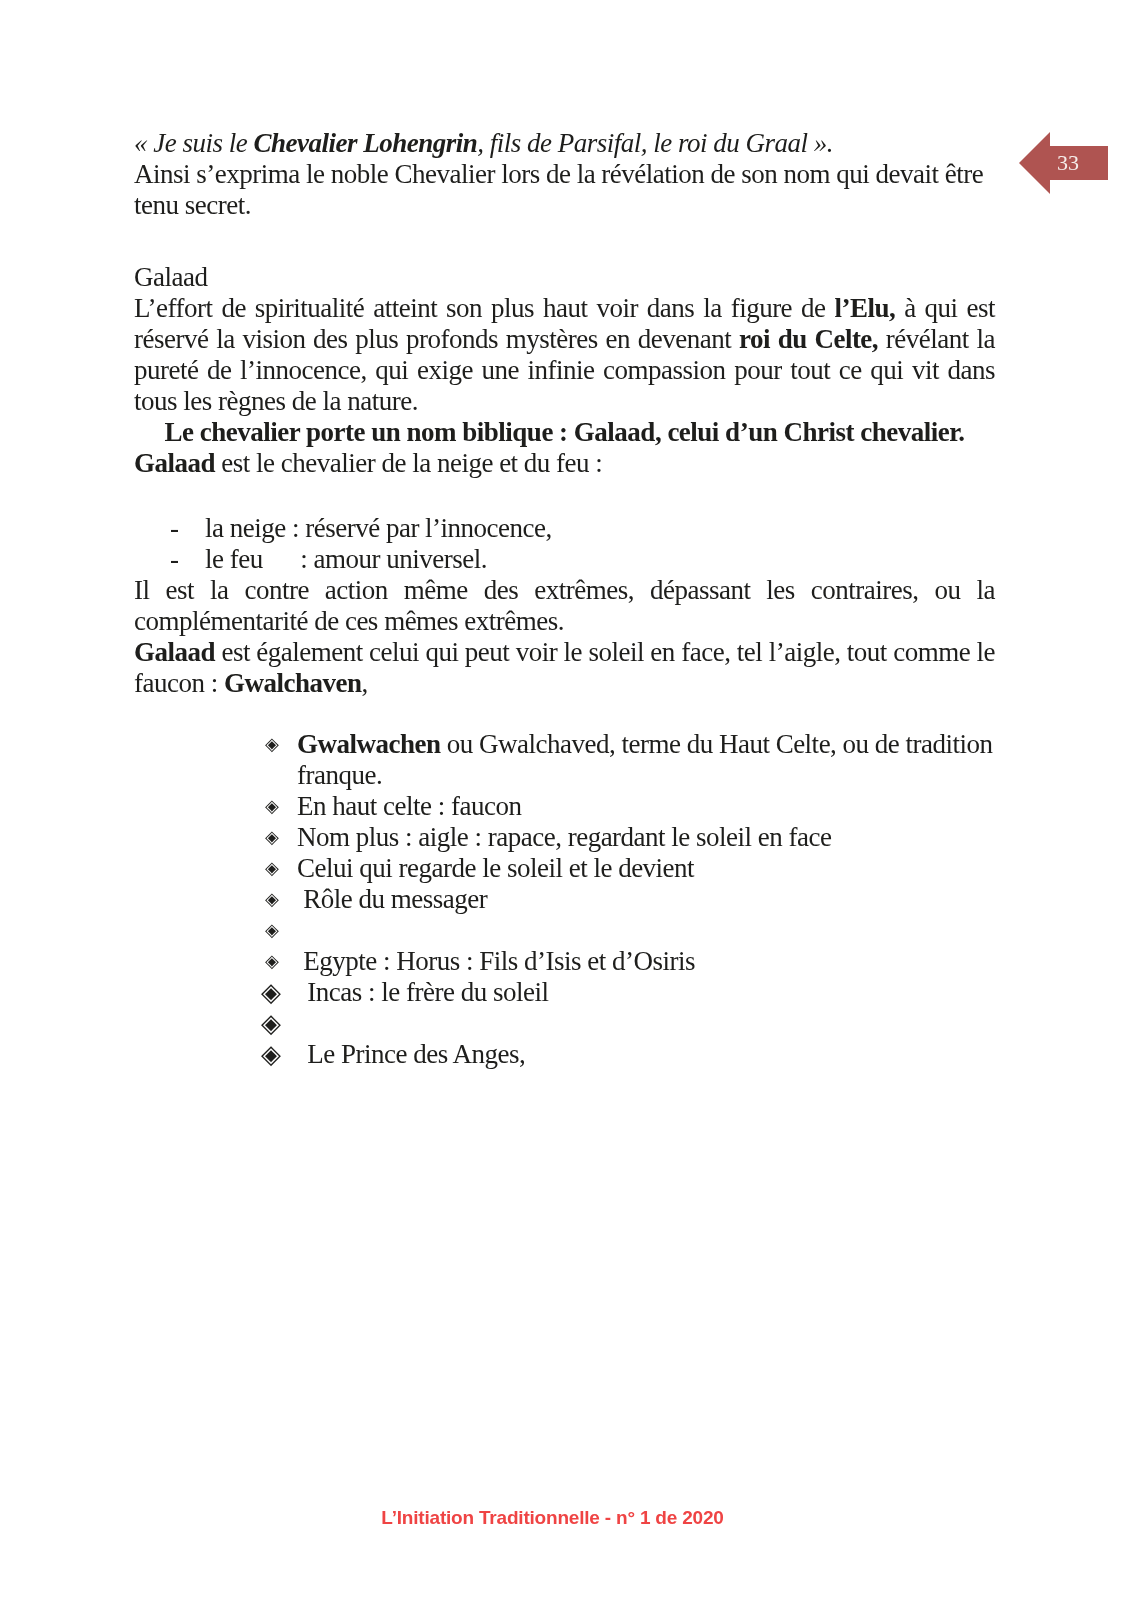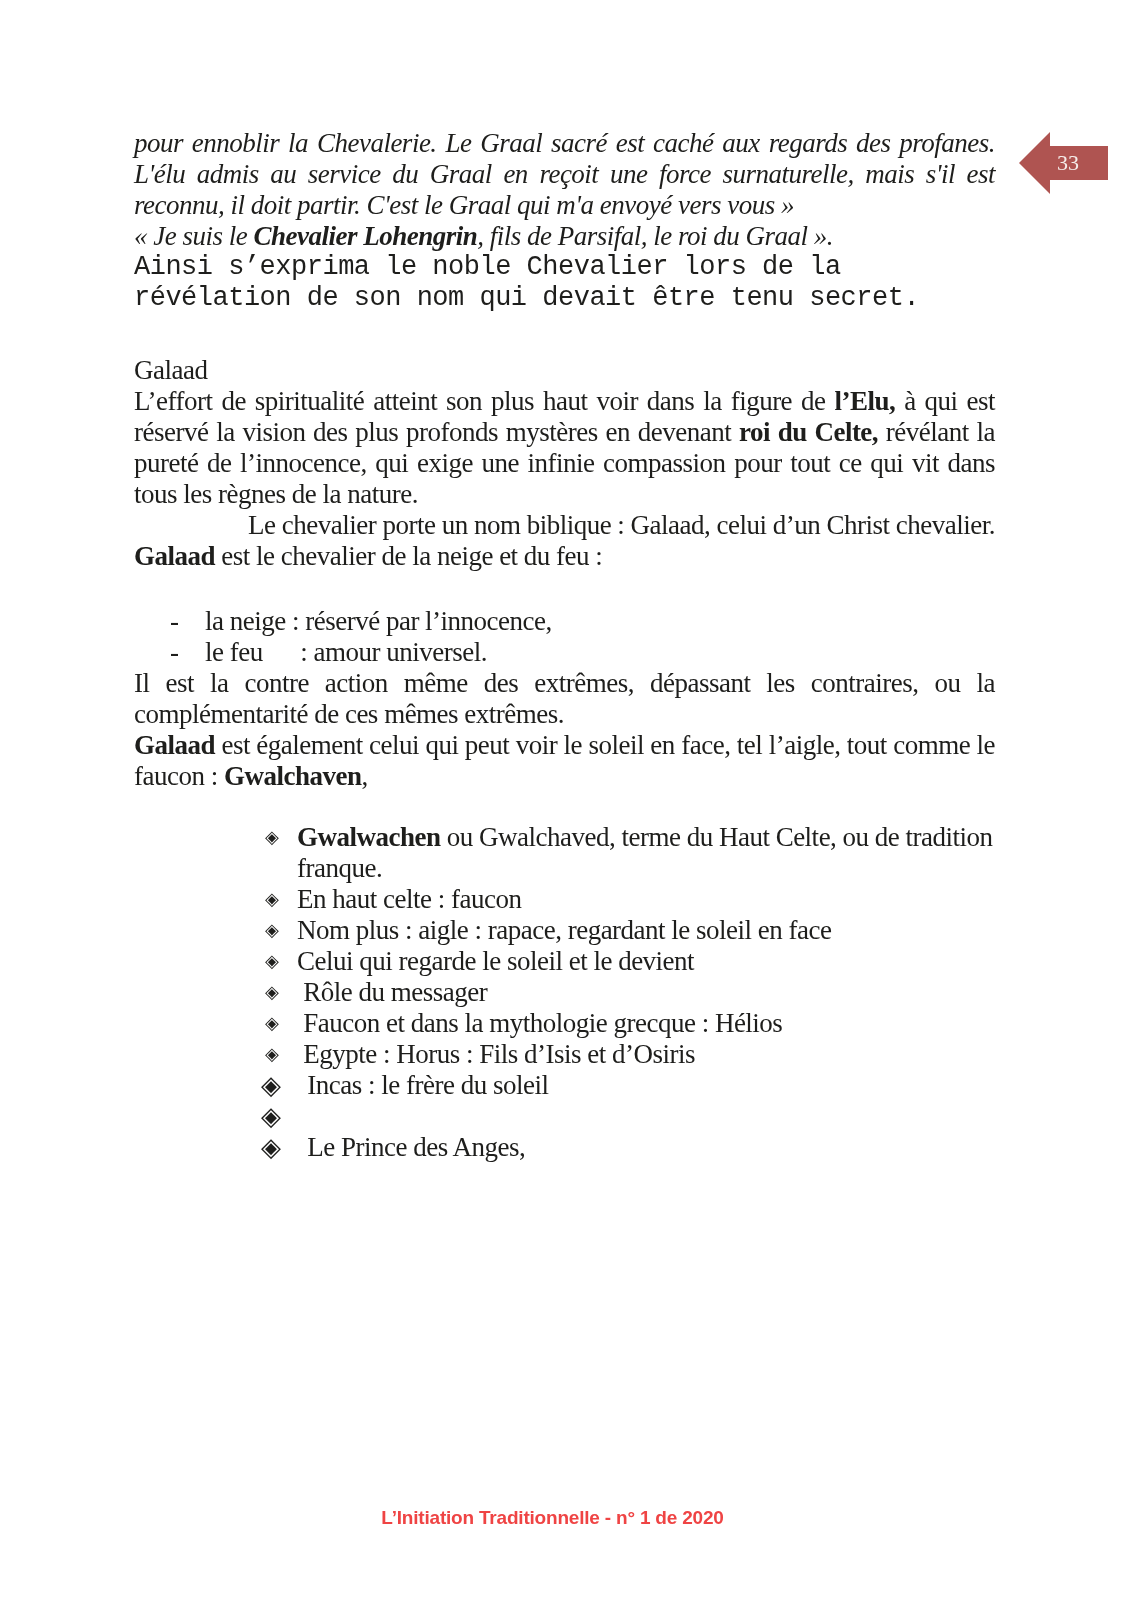--- a/index.html
+++ b/index.html
@@ -32,25 +32,25 @@
 
   
   .content {
     padding: 128px 136px 0 134px;
     font-size: 27px; line-height: 31px;
     letter-spacing: -0.5px;
   }
   .content p { margin: 0; }
   .quote { font-style: italic; text-align: justify; margin-left: 72px; margin-right: 89px; }
   .q2 { margin-top: 11px; }
-  .attribution { margin: 4px 55px 0 36px; font-family: Liberation Mono, monospace; }
+  .attribution { margin: 4px 55px 0 36px; }
   .heading { font-size: 27px; font-weight: normal; margin: 41px 0 0 0; letter-spacing: -0.5px; line-height: 31px; }
   .body-par { text-align: justify; }
   .p-elu { margin-top: 27px; }
-  .p-biblique { margin-top: 37px; text-align: right; }
+  .p-biblique { margin-top: 37px; text-align: center; font-weight: bold; }
   .p-neige { margin-top: 34px; text-align: left; }
   .p-extremes { margin-top: 30px; }
   .p-soleil { margin-top: 28px; }
 
   .dash-list { margin-top: 34px; }
   .dash-item { display: flex; }
   .dash-item .dash { flex: none; margin-left: 36px; width: 35px; }
 
   .bullet-list { list-style: none; margin: 30px 0 0 0; padding: 0; }
   .bullet-list li { display: flex; }
@@ -74,21 +74,20 @@
 
 <div class="page">
 
   <div class="badge">
     <span class="badge-head" style="border-right-color: rgb(175, 84, 81);"></span>
     <span class="badge-shaft" style="background: rgb(175, 84, 81);"></span>
     <span class="badge-num" style="color: rgb(245, 236, 233);">33</span>
   </div>
 
   <div class="content">
-    <p class="quote q1">pour ennoblir la Chevalerie. Le Graal sacré est caché aux regards des profanes. L'élu admis au service du Graal en reçoit une force surnaturelle, mais s'il est reconnu, il doit partir. C'est le Graal qui m'a envoyé vers vous&nbsp;»</p>
     <p class="quote q2"><span>«&nbsp;Je suis le </span><b>Chevalier Lohengrin</b><span>, fils de Parsifal, le roi du Graal&nbsp;».</span></p>
     <p class="attribution">Ainsi s’exprima le noble Chevalier lors de la révélation de son nom qui devait être tenu secret.</p>
 
     <h2 class="heading">Galaad</h2>
 
     <p class="body-par p-elu"><span>L’effort de spiritualité atteint son plus haut voir dans la figure de </span><b>l’Elu,</b><span> à qui est réservé la vision des plus profonds mystères en devenant </span><b>roi du Celte,</b><span> révélant la pureté de l’innocence, qui exige une infinie compassion pour tout ce qui vit dans tous les règnes de la nature.</span></p>
     <p class="body-par p-biblique">Le chevalier porte un nom biblique : Galaad, celui d’un Christ chevalier.</p>
     <p class="body-par p-neige"><b>Galaad</b><span> est le chevalier de la neige et du feu :</span></p>
 
     <div class="dash-list">
@@ -121,21 +120,20 @@
         <li class="small">
           <span class="glyph">◈</span>
           <span class="txt"><span>Celui qui regarde le soleil et le devient</span></span>
         </li>
         <li class="small">
           <span class="glyph">◈</span>
           <span class="txt"><span>&nbsp;Rôle du messager</span></span>
         </li>
         <li class="small">
           <span class="glyph">◈</span>
-          <span class="txt"><span>&nbsp;Faucon et dans la mythologie grecque : Hélios</span></span>
         </li>
         <li class="small">
           <span class="glyph">◈</span>
           <span class="txt"><span>&nbsp;Egypte : Horus : Fils d’Isis et d’Osiris</span></span>
         </li>
         <li class="large">
           <span class="glyph">◈</span>
           <span class="txt"><span>&nbsp;Incas : le frère du soleil</span></span>
         </li>
         <li class="large">

